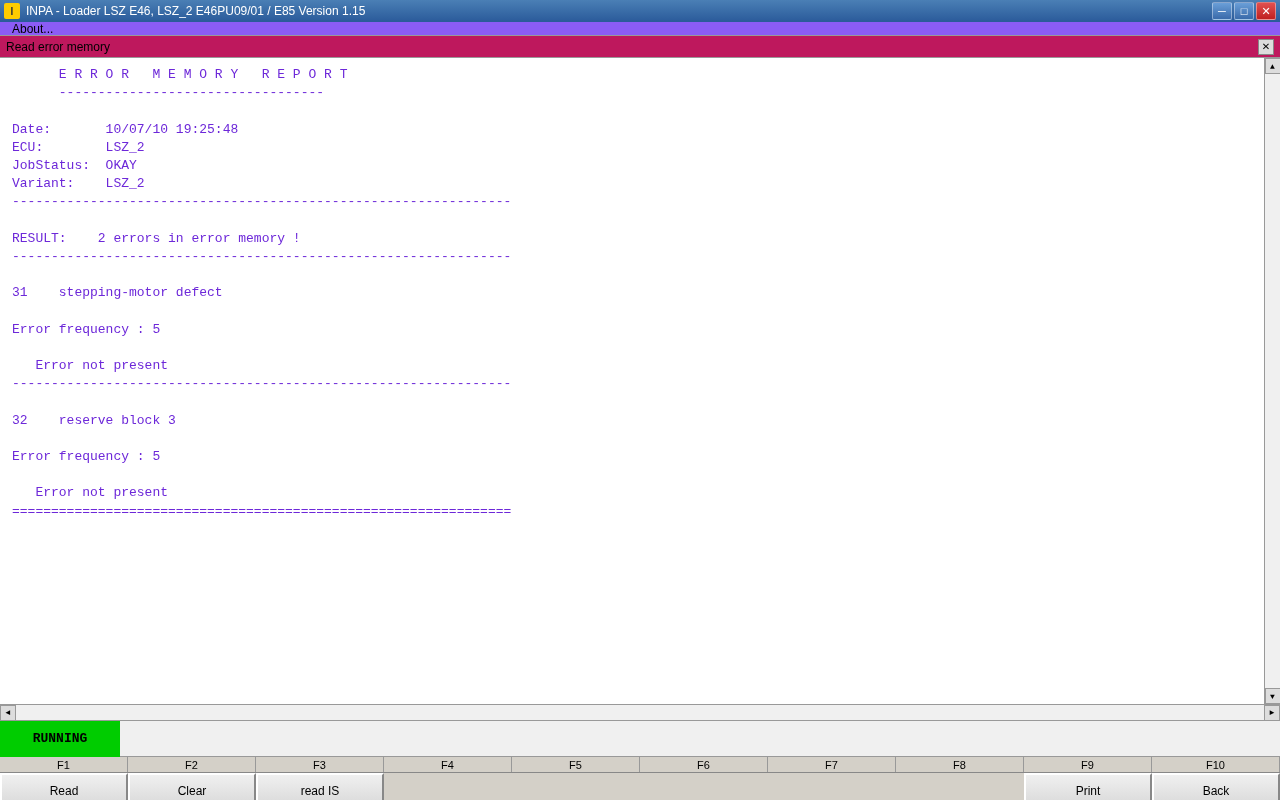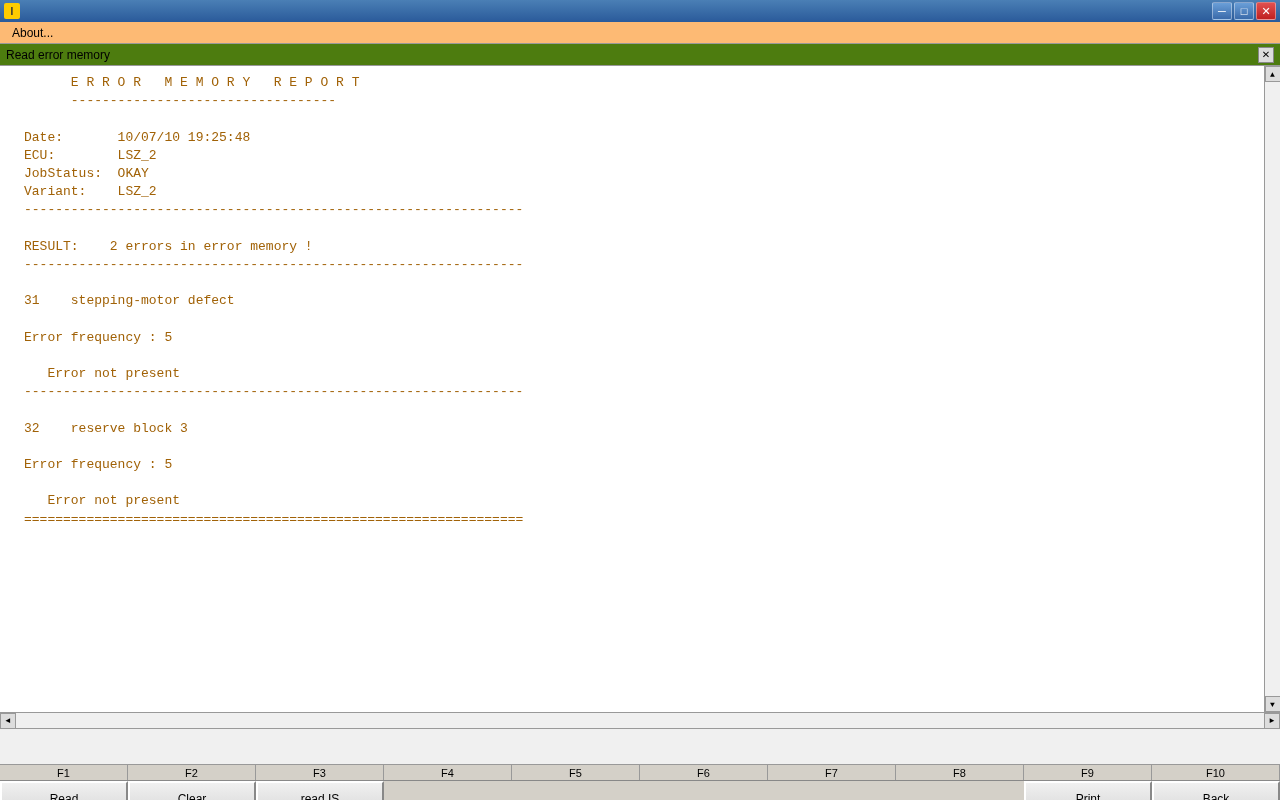--- a/index.html
+++ b/index.html
@@ -70,41 +70,41 @@
       background: linear-gradient(to bottom, #6a9fd8, #3a6aaa);
     }
 
     .title-btn.close {
       background: linear-gradient(to bottom, #e05050, #c02020);
     }
 
     
     .menu-bar {
       width: 100%;
-      height: 22px;
-      background: #fdba74;
+      height: 14px;
+      background: #8b5cf6;
       border-bottom: 1px solid #999;
       display: flex;
       align-items: center;
       padding: 0 4px;
     }
 
     .menu-item {
       padding: 2px 8px;
       font-family: 'Segoe UI', Tahoma, sans-serif;
       font-size: 12px;
       cursor: pointer;
       color: #000;
     }
 
     
     .panel-header {
       width: 100%;
       height: 22px;
-      background: #4d7c0f;
+      background: #be185d;
       border-bottom: 1px solid #999;
       display: flex;
       align-items: center;
       justify-content: space-between;
       padding: 0 6px;
       font-family: 'Segoe UI', Tahoma, sans-serif;
       font-size: 12px;
     }
 
     .panel-close-btn {
@@ -124,27 +124,27 @@
       width: 100%;
       height: calc(800px - 22px - 22px - 22px - 36px - 52px);
       background: white;
       position: relative;
       overflow: hidden;
       display: flex;
     }
 
     .content-area {
       flex: 1;
-      padding: 8px 24px;
+      padding: 8px 12px;
       overflow: hidden;
       white-space: pre;
       font-family: 'Courier New', Courier, monospace;
       font-size: 13px;
       line-height: 1.4;
-      color: #a16207;
+      color: #6d28d9;
     }
 
     
     .scrollbar-v {
       width: 16px;
       height: 100%;
       background: #f0f0f0;
       border-left: 1px solid #999;
       display: flex;
       flex-direction: column;
@@ -285,20 +285,21 @@
       border-color: transparent;
       cursor: default;
     }
   </style>
 </head>
 <body>
 
 <div class="title-bar">
   <div class="title-bar-left">
     <div class="title-icon">I</div>
+    <span>INPA - Loader  LSZ E46, LSZ_2 E46PU09/01 / E85 Version 1.15</span>
   </div>
   <div class="title-bar-controls">
     <div class="title-btn">─</div>
     <div class="title-btn">□</div>
     <div class="title-btn close">✕</div>
   </div>
 </div>
 
 <div class="menu-bar">
   <div class="menu-item">About...</div>
@@ -342,20 +343,21 @@
   </div>
 </div>
 
 <div class="scrollbar-h-container">
   <div class="scroll-btn-h">◄</div>
   <div class="scroll-track-h"></div>
   <div class="scroll-btn-h">►</div>
 </div>
 
 <div class="status-bar">
+  <div class="status-running">RUNNING</div>
 </div>
 
 <div class="fkey-row">
 <div class="fkey-label">F1</div>
     <div class="fkey-label">F2</div>
     <div class="fkey-label">F3</div>
     <div class="fkey-label">F4</div>
     <div class="fkey-label">F5</div>
     <div class="fkey-label">F6</div>
     <div class="fkey-label">F7</div>

